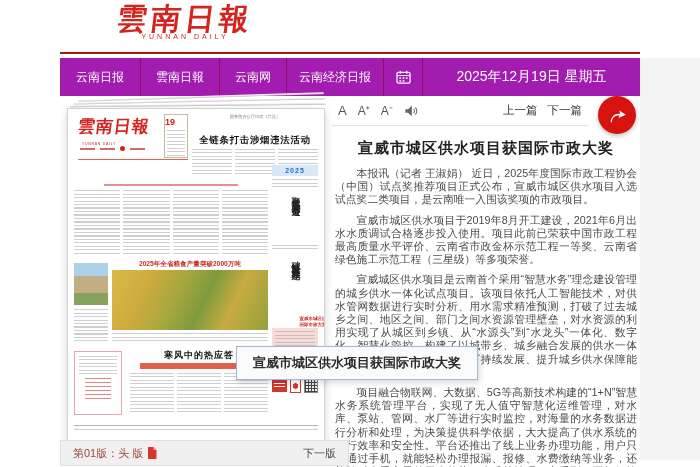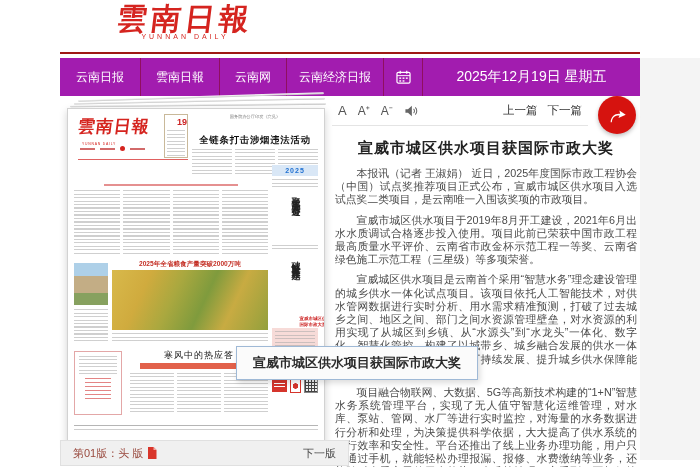--- a/index.html
+++ b/index.html
@@ -33,21 +33,21 @@
   .cols{display:flex;gap:3px}.cols>div{flex:1}
   .sc{display:inline-block;transform-origin:0 0;white-space:nowrap}
   .scn{position:absolute;left:50%;transform-origin:center top;white-space:nowrap}
   .p-logo{left:10px;top:6px;font-family:"DejaVu Serif",serif;font-weight:bold;font-size:17px;
           color:#d5241f;letter-spacing:1px;transform:skewX(-7deg)}
   .p-logo-sub-wrap{left:14px;top:27px;height:5px}
   .p-slogans{left:12px;top:37px;display:flex;gap:5px;align-items:center}
   .p-slogans i{display:block;width:15px;height:2px;background:#d26a6a}
   .p-slogans .dot{width:5px;height:5px;border-radius:50%;background:#d5241f}
   .p-datebox{left:96px;top:5px;width:22px;height:42px;border:1px solid #c9b99a}
-  .db-day{font-size:9px;font-weight:bold;color:#c22;text-align:right;margin-top:2px}
+  .db-day{font-size:9px;font-weight:bold;color:#c22;text-align:left;margin-top:2px}
   .db-lines{margin:3px 2px 0;height:28px}
   .p-tophead{left:124px;top:5px;width:126px;height:52px}
   .kicker-wrap{position:relative;height:6px}
   .kicker{transform:translateX(-50%) scale(.42);font-size:10px;color:#777;top:0}
   .tophl-wrap{position:relative;height:11px;margin-top:14px}
   .tophl{transform:translateX(-50%) scale(.78);font-size:12px;font-weight:bold;color:#111;letter-spacing:1px;top:0}
   .p-rule-red{left:10px;top:50px;width:110px;height:1px;background:#e06060}
   .p-leadhl{left:6px;top:56px;width:194px;text-align:center;font-size:13px;font-weight:900;
             color:#171717;letter-spacing:2px}
   .p-subline{left:36px;top:75px;width:134px;height:2px;background:#e59090}
@@ -83,21 +83,21 @@
   .phead{transform:translateX(-50%) scale(.6);font-size:11px;font-weight:bold;color:#c43026;top:0}
   .terrace{position:absolute;left:38px;top:11px;width:156px;height:60px;
            background:linear-gradient(115deg,#d8b94b,#d0ab3e 22%,#aaa83f 40%,#7f9b3d 58%,#c8ab42 75%,#93a03c)}
   .pfl{position:absolute;left:38px;top:74px;width:156px;height:8px}
   .p-bottomband{left:6px;top:240px;width:194px;height:70px}
   .lbox{position:absolute;left:0;top:2px;width:46px;height:62px;border:1px solid #e3a7a7}
   .lbox .fl{margin:4px 4px 0;height:18px}
   .lbox .redtxt{margin:4px auto 0;width:26px;height:24px;opacity:.8;
         background:repeating-linear-gradient(#d66 0 1px,transparent 1px 4px)}
   .bhead{position:absolute;left:56px;top:0;width:138px;text-align:center;font-size:9px;
-         font-weight:normal;color:#161616;letter-spacing:1px}
+         font-weight:bold;color:#161616;letter-spacing:1px}
   .bbanner{position:absolute;left:66px;top:14px;width:118px;height:6px;background:#e2614b}
   .bcols{position:absolute;left:56px;top:24px;width:138px;height:42px}
   .p-footrow{left:6px;top:316px;width:244px;height:1px;background:#b5b5b5}
   .p-footfl{left:6px;top:320px;width:244px;height:4px}
   
   .article{position:absolute;left:332px;top:96px;width:308px;height:352px}
   .toolbar{height:30px;width:256px;display:flex;justify-content:space-between;align-items:center;
            padding:0 6px;border-bottom:1px solid #e4e4e4;box-sizing:border-box}
   .tb-left{display:flex;align-items:center;gap:11px;color:#555}
   .fs-a{font-size:13px;cursor:pointer}.fs-ap,.fs-am{font-size:12px;cursor:pointer}

